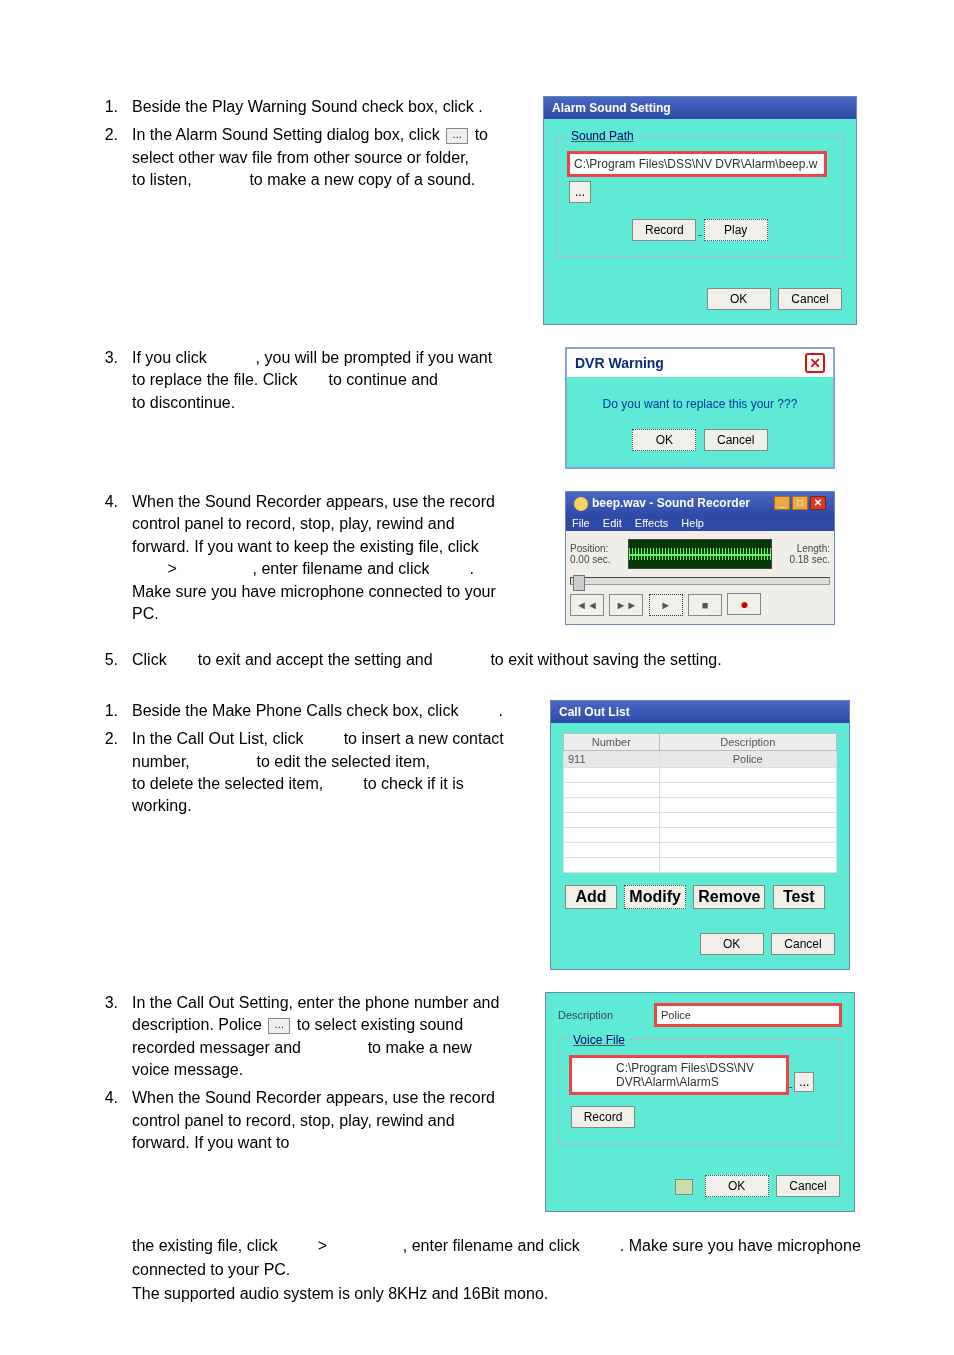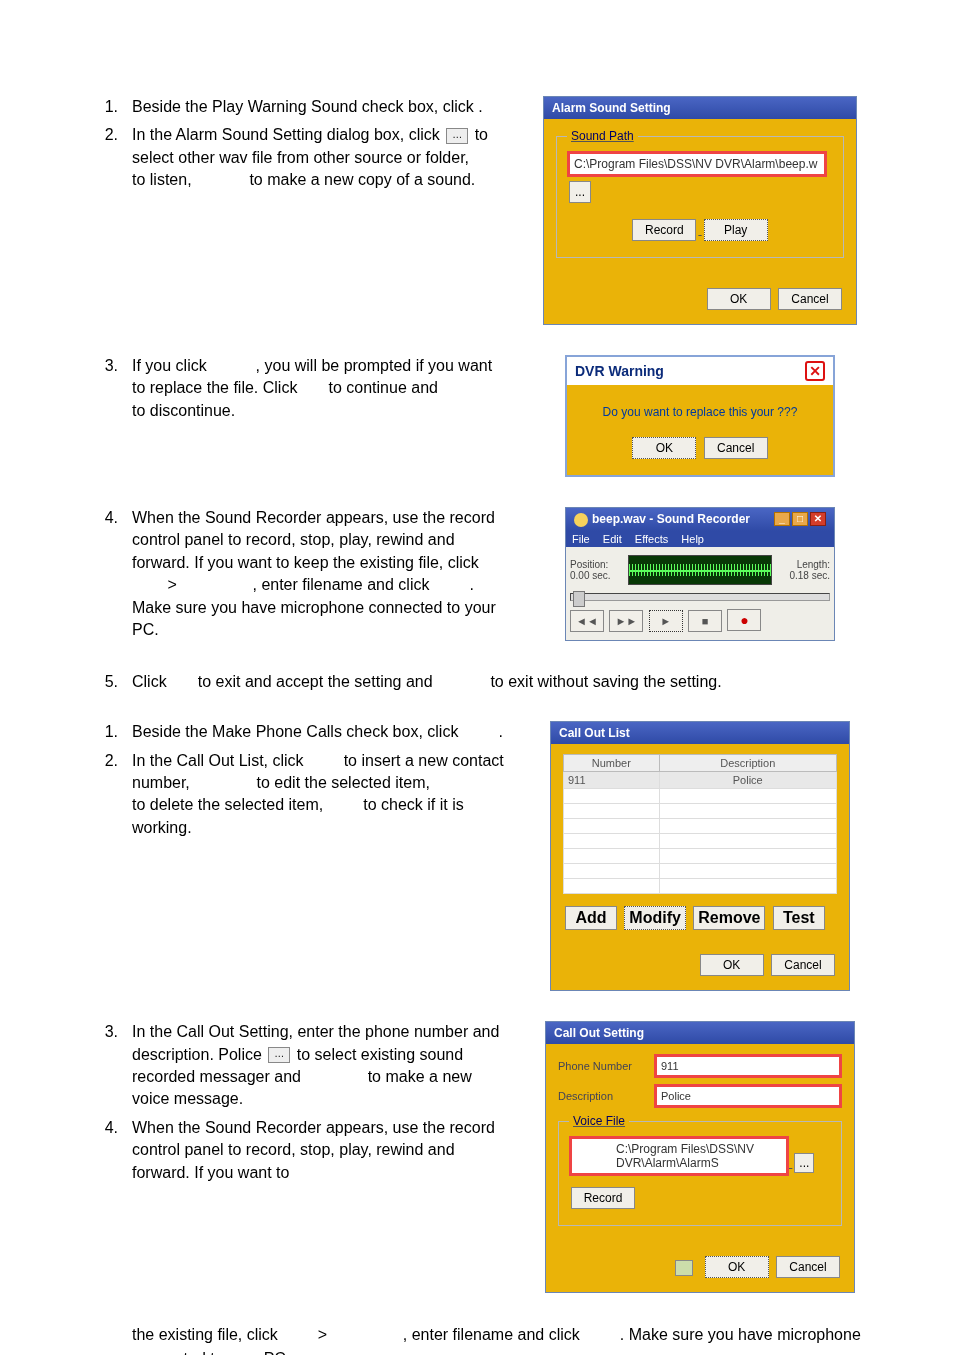--- a/index.html
+++ b/index.html
@@ -28,25 +28,25 @@
       border: 1px solid #888;
       background: #eee;
       font-size: 10px; line-height: 12px;
       text-align: center; vertical-align: middle;
       margin: 0 2px;
     }
 
     
     .panel {
       border: 1px solid #6b86b5;
-      background: #eab308;
+      background: #5eead4;
       width: 314px;
       font-size: 12px;
       color: #555;
-      margin-bottom: 12px;
+      margin-bottom: 4px;
     }
     .panel .titlebar {
       background: linear-gradient(#4a66c4,#2f4aa6);
       color: #fff; font-weight: bold;
       padding: 4px 8px; font-size: 12px;
       display:flex; justify-content:space-between; align-items:center;
     }
     .titlebar .win-icons { display:flex; gap:2px;}
     .titlebar .win-icons span{
       display:inline-block;width:16px;height:14px;background:#e9a84a;border:1px solid #b37000;font-size:10px;line-height:12px;text-align:center;color:#fff;font-weight:bold;
@@ -378,28 +378,21 @@
       <li>
           <span class="num">4.</span>
         <span class="body">
           <span>When the Sound Recorder appears, use the record control panel to record, stop, play, rewind and forward. If you want to</span>
         </span>
         </li>
     </ol>
   </div>
   <div class="img-col">
     <div class="panel cos">
-      <div class="titlebar">
-        <span>Call Out Setting</span>
-      </div>
       <div class="body">
-        <div class="form-row">
-          <label>Phone Number</label>
-          <span class="text-field">911</span>
-        </div>
         <div class="form-row">
           <label>Description</label>
           <span class="text-field">Police</span>
         </div>
         <fieldset class="inner">
           <legend>Voice File</legend>
           <span class="text-field" style="width:220px;padding-left:44px;">C:\Program Files\DSS\NV DVR\Alarm\AlarmS</span>
           <span class="win-btn" style="min-width:20px;padding:2px;">...</span>
           <div style="margin-top:6px;">
             <span class="win-btn">Record</span>

